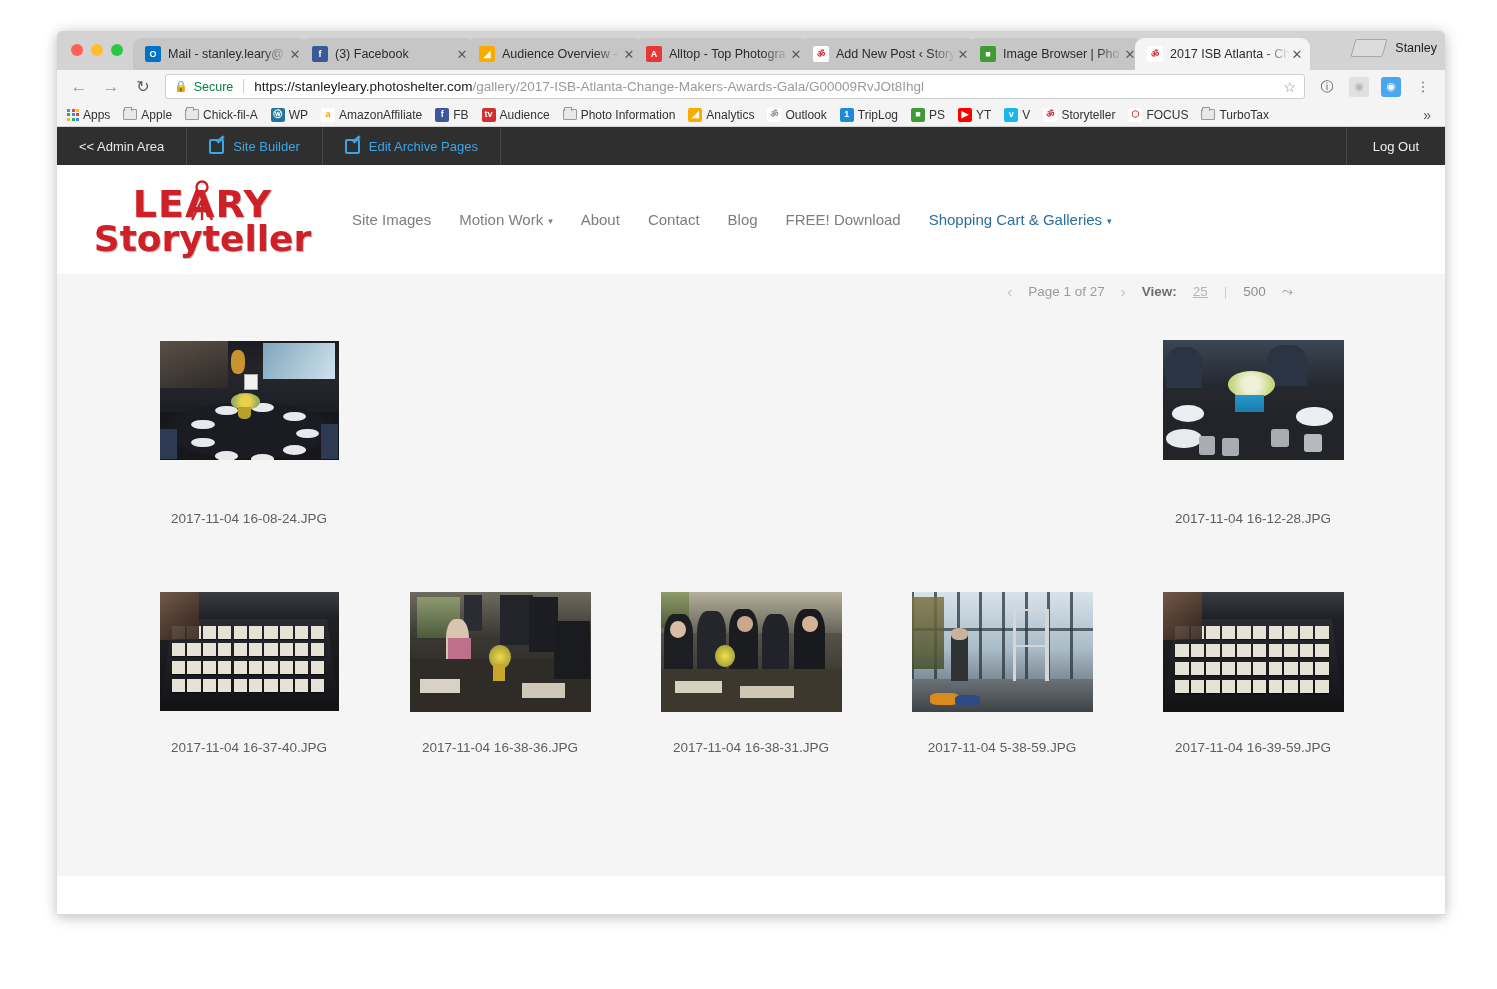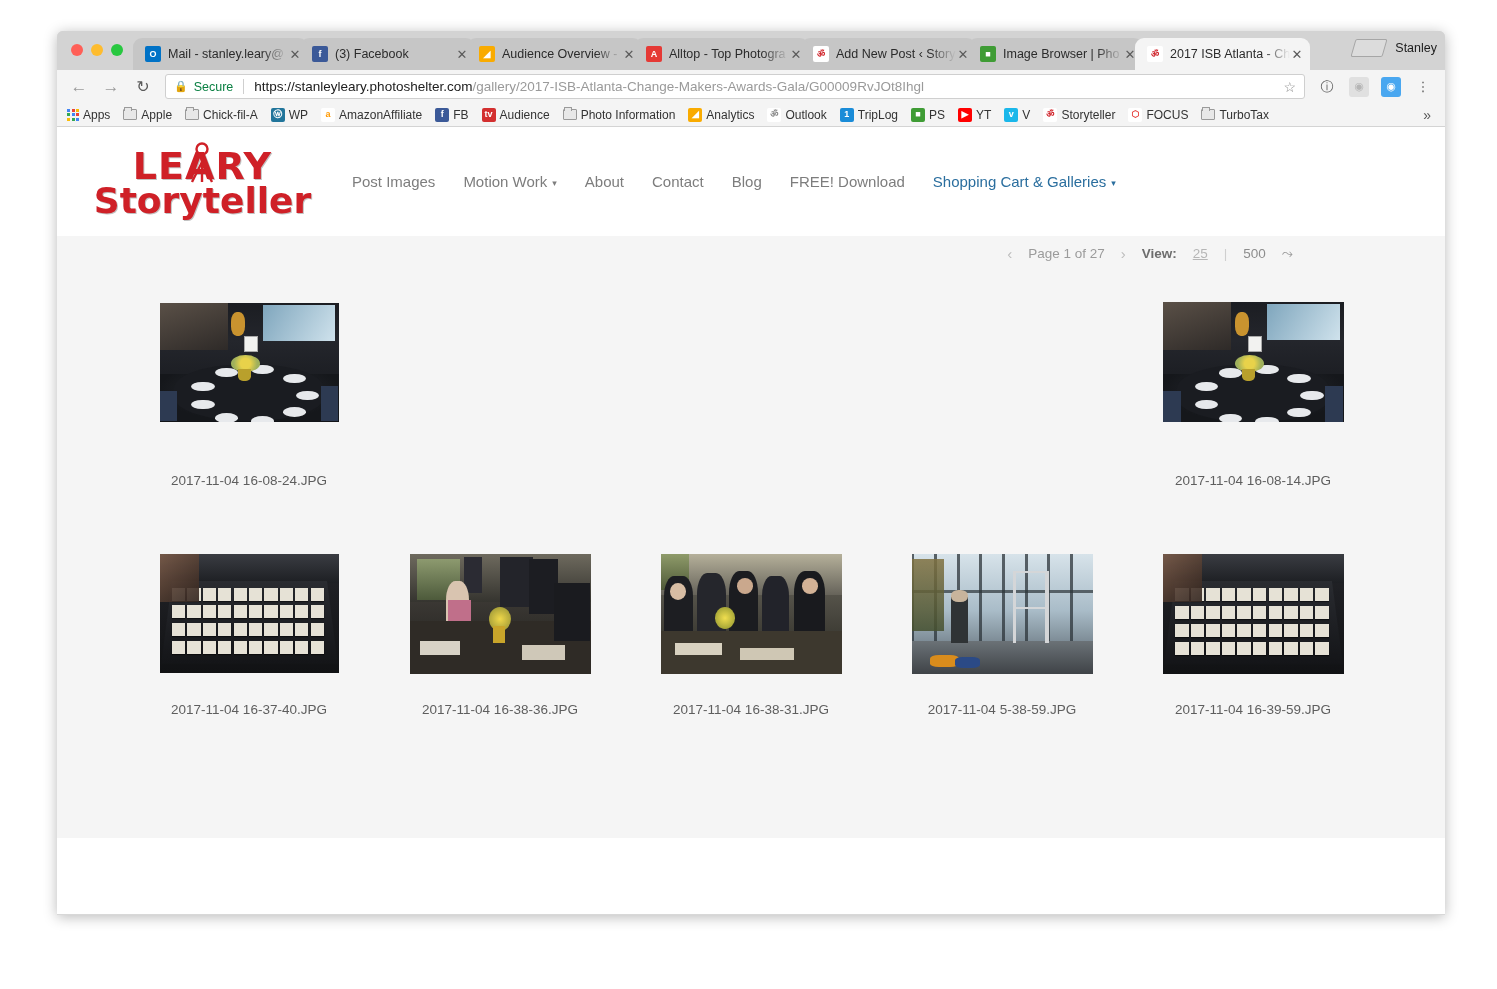--- a/index.html
+++ b/index.html
@@ -489,35 +489,51 @@
       </div>
       <div class="bm">
         <span class="bm-folder"></span>
         <span>TurboTax</span>
       </div>
       <span class="bm-overflow">»</span>
     </div>
 
   <div class="viewport">
 
+    <div class="adminbar" id="admin-bar">
+        <div class="ab-item">
+          <span>&lt;&lt; Admin Area</span>
+        </div>
+        <div class="ab-item linky">
+          <span class="ab-edit-icon"></span>
+          <span>Site Builder</span>
+        </div>
+        <div class="ab-item linky">
+          <span class="ab-edit-icon"></span>
+          <span>Edit Archive Pages</span>
+        </div>
+        <div class="ab-right">
+          <span>Log Out</span>
+        </div>
+      </div>
 
     <div class="site-header">
       <div class="logo-wrap">
         <span class="logo-leary">LEARY</span>
         <span class="logo-story">Storyteller</span>
         <svg class="logo-figure" viewBox="0 0 26 42">
           <circle cx="13" cy="7" r="5.5" fill="none" stroke="#cf2027" stroke-width="2.4"></circle>
           <line x1="13" y1="12" x2="13" y2="40" stroke="#cf2027" stroke-width="2.4"></line>
           <line x1="13" y1="20" x2="3" y2="40" stroke="#cf2027" stroke-width="2.4"></line>
           <line x1="13" y1="20" x2="23" y2="40" stroke="#cf2027" stroke-width="2.4"></line>
         </svg>
       </div>
       <nav class="site-nav" id="site-nav">
           <a>
-            <span>Post Images</span>
+            <span>Site Images</span>
           </a>
           <a>
             <span>Motion Work</span>
             <span class="caret">▾</span>
           </a>
           <a>
             <span>About</span>
           </a>
           <a>
             <span>Contact</span>
@@ -573,44 +589,38 @@
                   <i style="left:0;top:74%;width:10%;height:26%;background:#2d3a52"></i>
                   <i style="left:90%;top:70%;width:10%;height:30%;background:#2d3a52"></i>
                 </div>
               </div>
             </div>
             <div class="caption">2017-11-04 16-08-24.JPG</div>
           </div>
           <div class="cell">
             <div class="thumb-box">
               <div class="thumb" style="width:181px;height:120px">
-                <div class="ph" style="background:linear-gradient(180deg,#1b1d22 0%,#24262c 32%,#121418 100%)">
-                  <i style="left:0;top:0;width:38%;height:40%;background:linear-gradient(160deg,#5a5047,#2e2a28)"></i>
-                  <i style="left:58%;top:2%;width:40%;height:30%;background:linear-gradient(120deg,#7fa6bd,#cfe2ec)"></i>
-                  <i style="left:40%;top:8%;width:8%;height:20%;background:#c9932f;border-radius:40%"></i>
-                  <i style="left:0;top:60%;width:100%;height:40%;background:radial-gradient(ellipse at 50% 35%,#2c2f36 0%,#15171b 72%)"></i>
-                  <i style="left:8%;top:52%;width:84%;height:48%;background:#1a1c21;border-radius:50%/42%"></i>
-                  <i style="left:76%;top:74%;width:13%;height:8%;background:#e7e9ec;border-radius:50%"></i>
-                  <i style="left:68.98133329356934%;top:88.14132741310387%;width:13%;height:8%;background:#e7e9ec;border-radius:50%"></i>
-                  <i style="left:51.20944533000791%;top:95.66577056626858%;width:13%;height:8%;background:#e7e9ec;border-radius:50%"></i>
-                  <i style="left:31.000000000000007%;top:93.05255888325766%;width:13%;height:8%;background:#e7e9ec;border-radius:50%"></i>
-                  <i style="left:17.80922137642275%;top:81.52444315316471%;width:13%;height:8%;background:#e7e9ec;border-radius:50%"></i>
-                  <i style="left:17.809221376422748%;top:66.47555684683529%;width:13%;height:8%;background:#e7e9ec;border-radius:50%"></i>
-                  <i style="left:30.999999999999986%;top:54.947441116742354%;width:13%;height:8%;background:#e7e9ec;border-radius:50%"></i>
-                  <i style="left:51.209445330007895%;top:52.33422943373142%;width:13%;height:8%;background:#e7e9ec;border-radius:50%"></i>
-                  <i style="left:68.98133329356934%;top:59.85867258689613%;width:13%;height:8%;background:#e7e9ec;border-radius:50%"></i>
-                  <i style="left:40%;top:44%;width:16%;height:14%;background:radial-gradient(circle,#e8d24a 30%,#9fb05c 70%);border-radius:50%"></i>
-                  <i style="left:44%;top:56%;width:7%;height:10%;background:#b9a02c;border-radius:0 0 40% 40%"></i>
-                  <i style="left:47%;top:28%;width:8%;height:14%;background:#f2f2f0;border:1px solid #aaa"></i>
-                  <i style="left:0;top:74%;width:10%;height:26%;background:#2d3a52"></i>
-                  <i style="left:90%;top:70%;width:10%;height:30%;background:#2d3a52"></i>
+                <div class="ph" style="background:linear-gradient(180deg,#303238,#191a1e)">
+                  <i style="left:0;top:0;width:100%;height:42%;background:linear-gradient(180deg,#3c4654,#22262d)"></i>
+                  <i style="left:2%;top:6%;width:20%;height:34%;background:#2b3442;border-radius:40% 40% 0 0"></i>
+                  <i style="left:58%;top:4%;width:22%;height:34%;background:#2b3442;border-radius:40% 40% 0 0"></i>
+                  <i style="left:36%;top:26%;width:26%;height:22%;background:radial-gradient(circle,#eff0d8 30%,#c7d67e 75%);border-radius:50%"></i>
+                  <i style="left:40%;top:46%;width:16%;height:26%;background:linear-gradient(180deg,#2596c9,#0d6a96);border-radius:0 0 45% 45%"></i>
+                  <i style="left:0;top:60%;width:100%;height:40%;background:#232429"></i>
+                  <i style="left:5%;top:54%;width:18%;height:14%;background:#eceff2;border-radius:50%"></i>
+                  <i style="left:74%;top:56%;width:20%;height:16%;background:#eceff2;border-radius:50%"></i>
+                  <i style="left:2%;top:74%;width:20%;height:16%;background:#e8ebee;border-radius:50%"></i>
+                  <i style="left:20%;top:80%;width:9%;height:16%;background:#a9adb1;border-radius:15%"></i>
+                  <i style="left:33%;top:82%;width:9%;height:15%;background:#a9adb1;border-radius:15%"></i>
+                  <i style="left:60%;top:74%;width:10%;height:15%;background:#a9adb1;border-radius:15%"></i>
+                  <i style="left:78%;top:78%;width:10%;height:15%;background:#b7babd;border-radius:15%"></i>
                 </div>
               </div>
             </div>
-            <div class="caption">2017-11-04 16-08-14.JPG</div>
+            <div class="caption">2017-11-04 16-12-28.JPG</div>
           </div>
         </div>
       <div class="grid-row row2" id="grid-row-2">
           <div class="cell">
             <div class="thumb-box">
               <div class="thumb" style="width:179px;height:119px">
                 <div class="ph" style="background:linear-gradient(180deg,#24252a,#111214)">
                   <i style="left:0;top:0;width:100%;height:24%;background:linear-gradient(180deg,#3a3c42,#1d1f23)"></i>
                   <i style="left:4%;top:20%;width:92%;height:70%;background:linear-gradient(180deg,#2a2c31,#141518);transform:perspective(90px) rotateX(8deg)"></i>
                   <i style="left:7%;top:28%;width:7.4%;height:11%;background:#e6e2d6;box-shadow:0 1px 1px rgba(0,0,0,.5)"></i>

